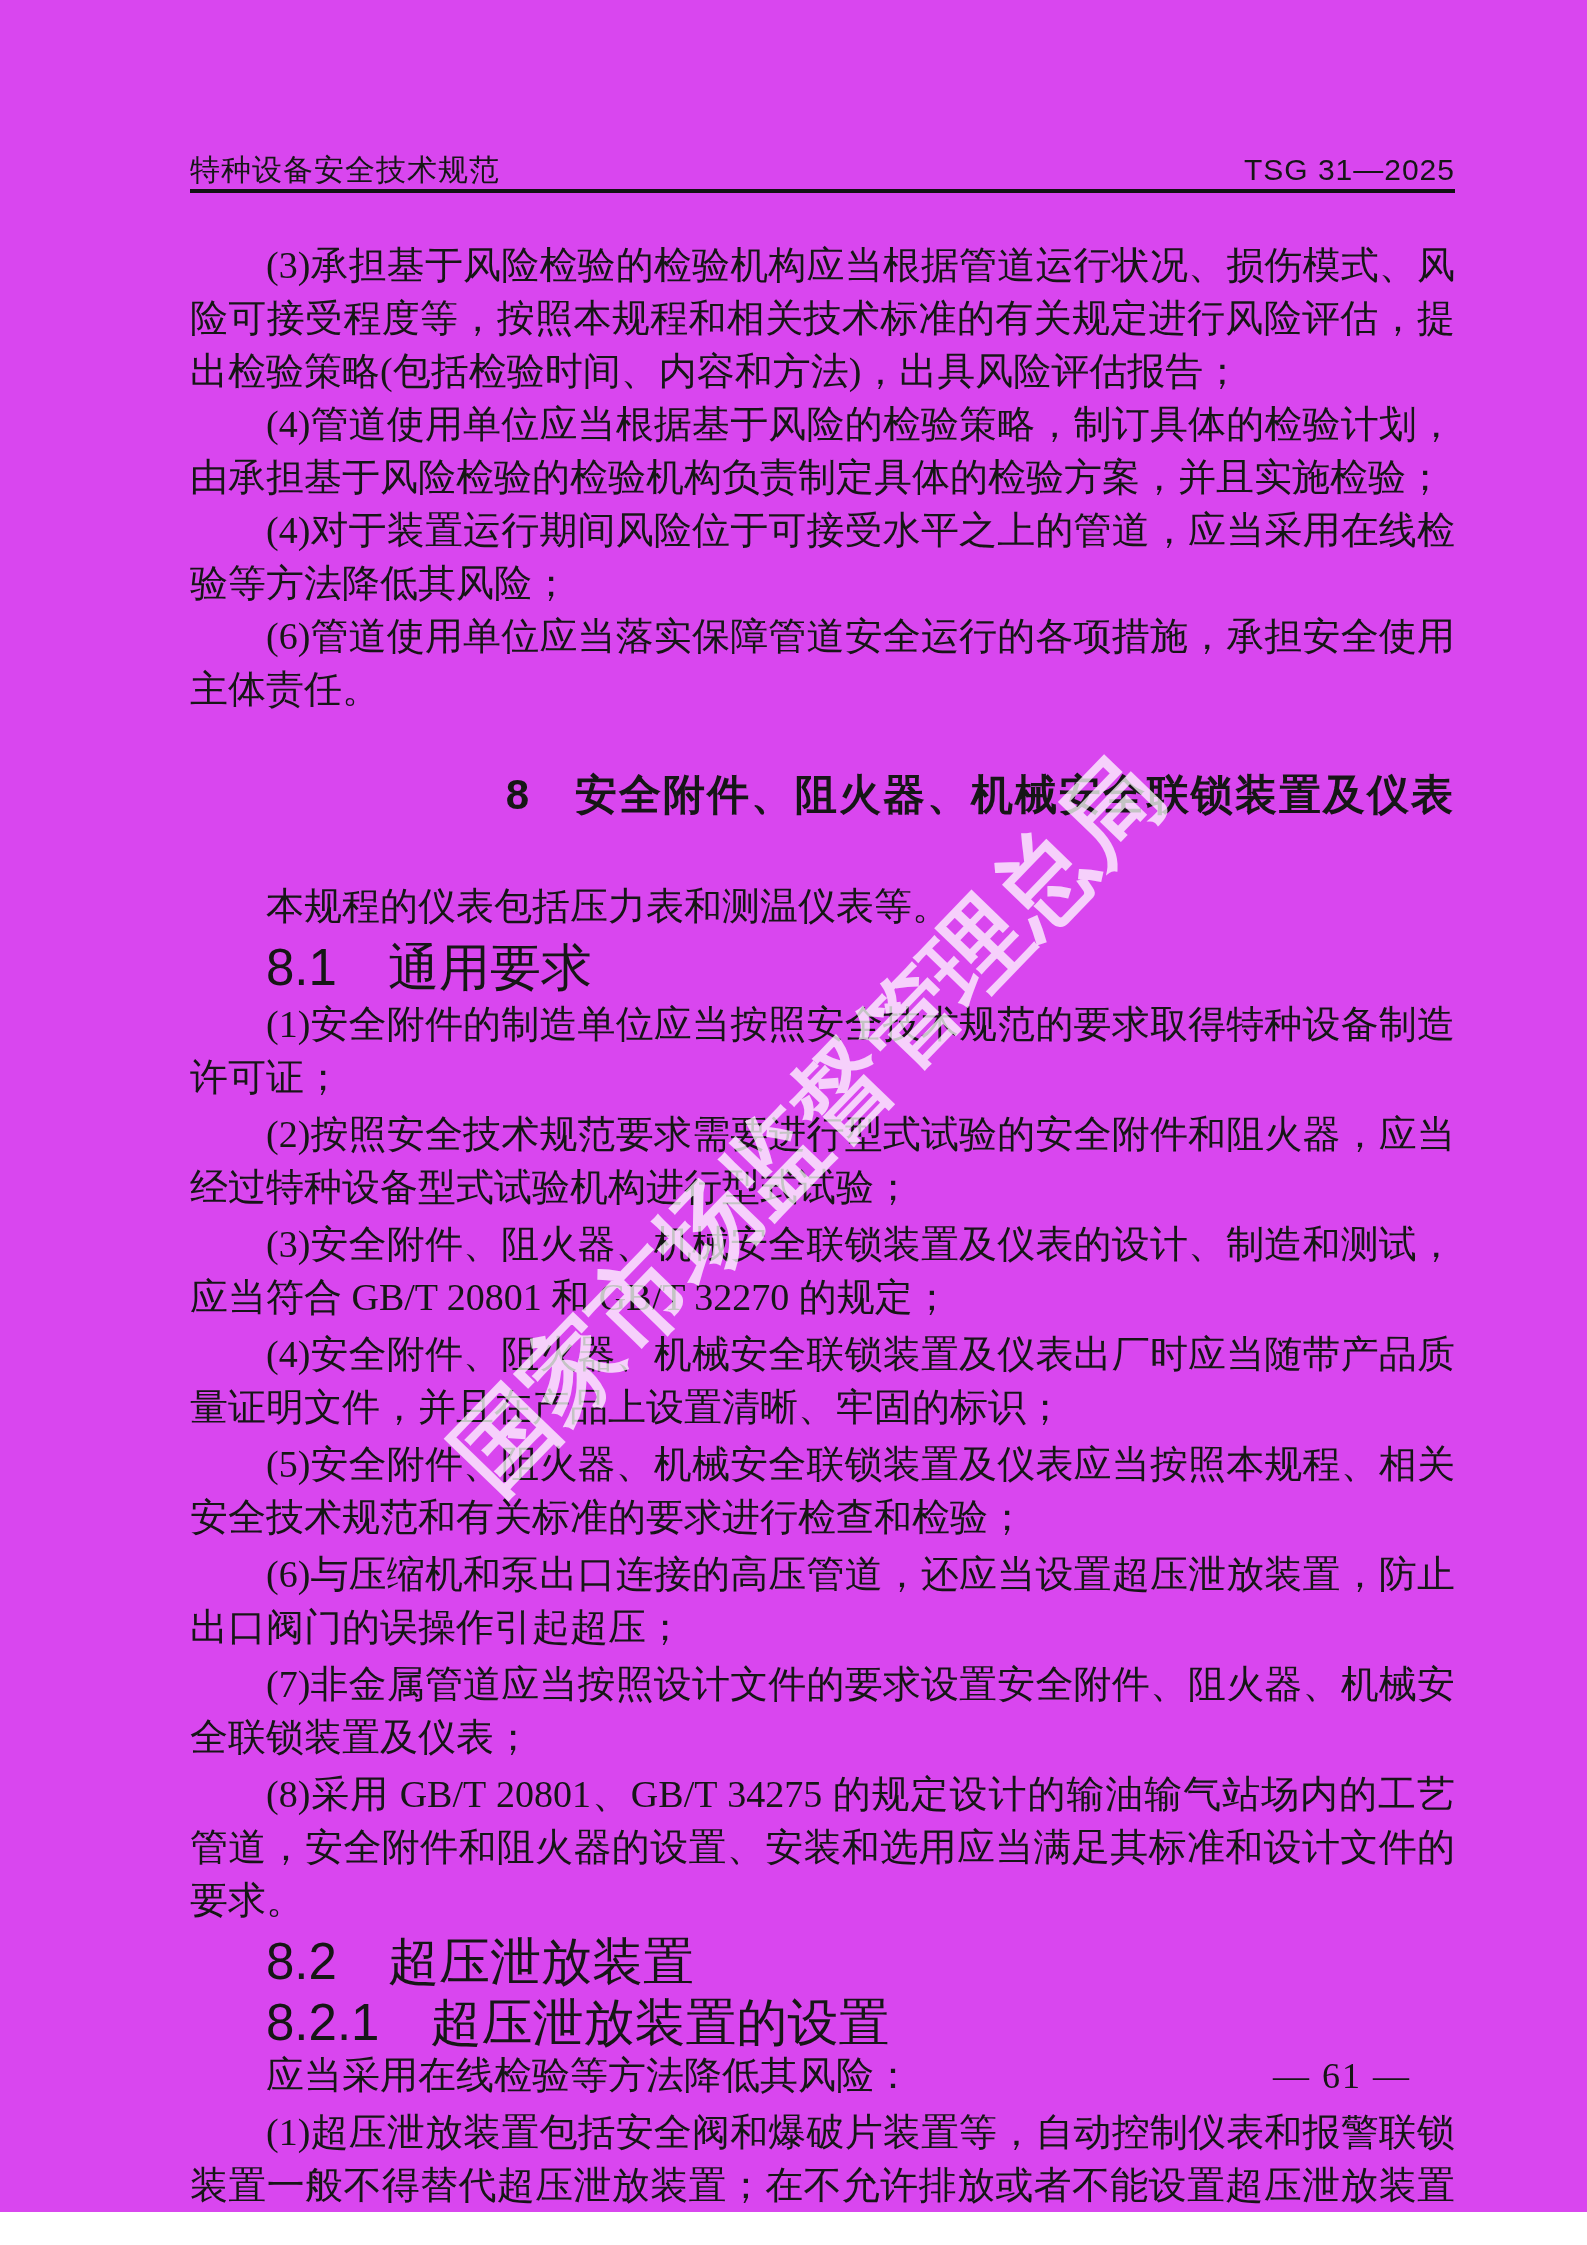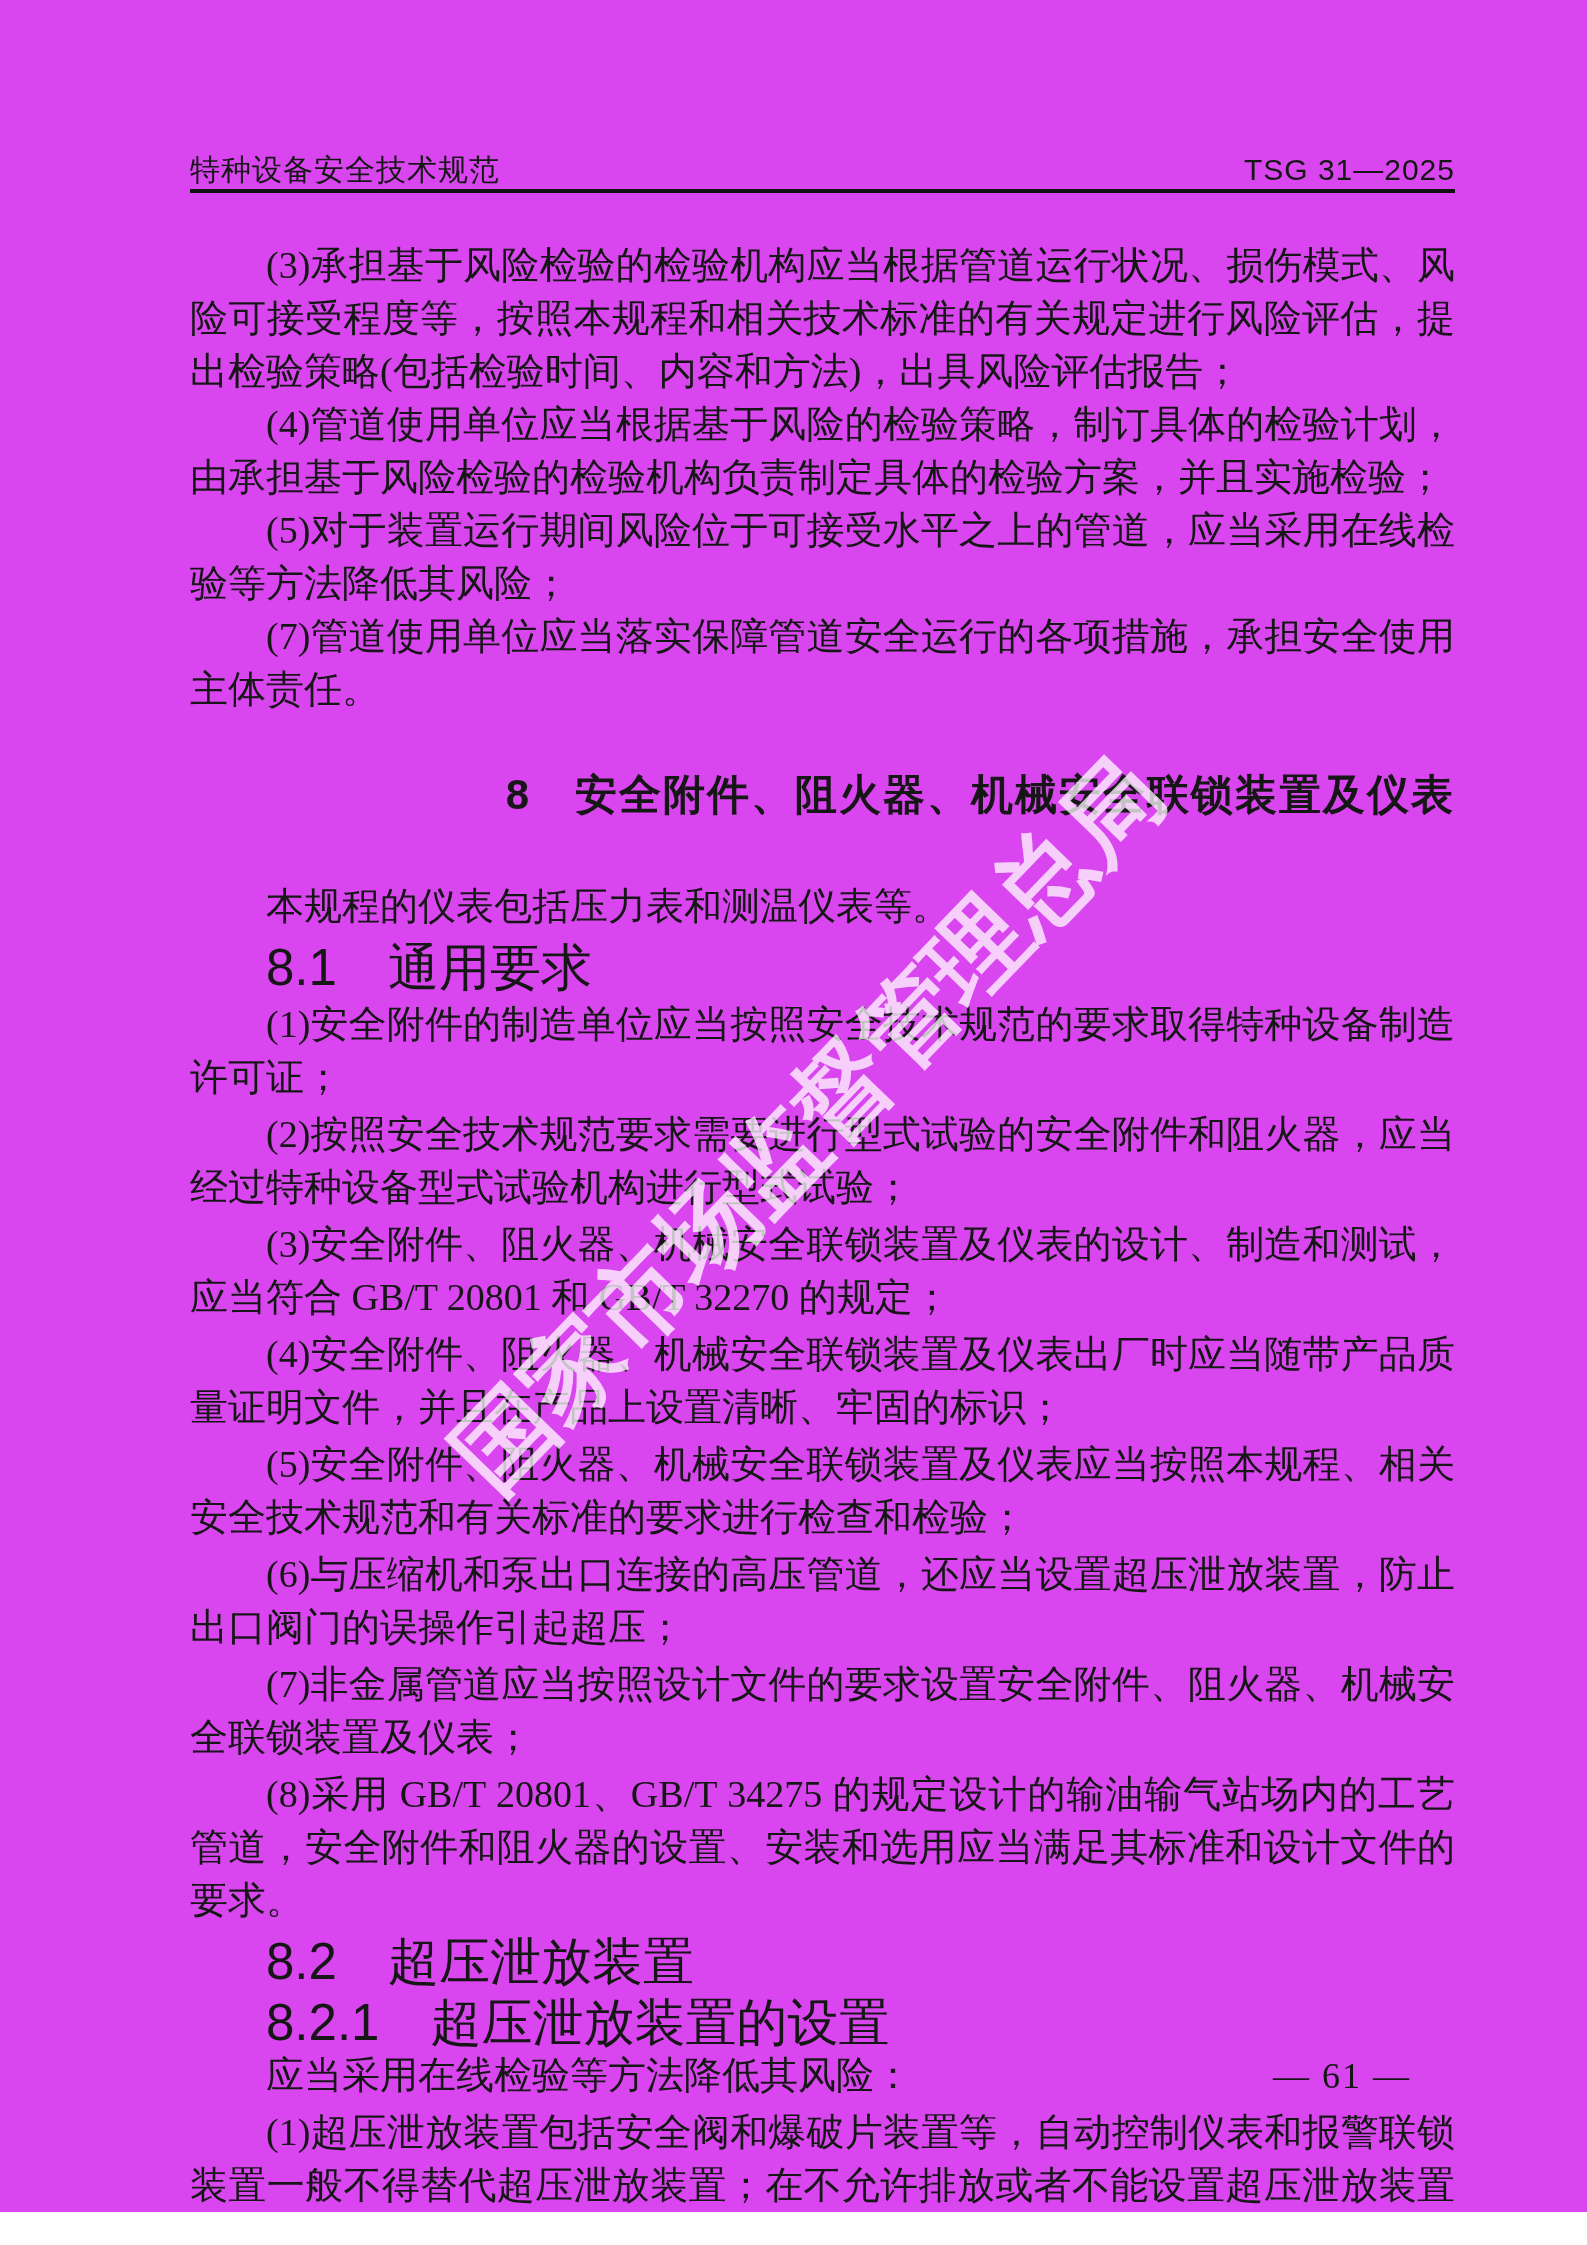--- a/index.html
+++ b/index.html
@@ -96,22 +96,22 @@
   <div class="page-header">
     <span>特种设备安全技术规范</span>
     <span>TSG 31—2025</span>
   </div>
 
   <div class="header-rule"></div>
 
   <div class="document-body">
       <div class="block-para">(3)承担基于风险检验的检验机构应当根据管道运行状况、损伤模式、风险可接受程度等，按照本规程和相关技术标准的有关规定进行风险评估，提出检验策略(包括检验时间、内容和方法)，出具风险评估报告；</div>
       <div class="block-para">(4)管道使用单位应当根据基于风险的检验策略，制订具体的检验计划，由承担基于风险检验的检验机构负责制定具体的检验方案，并且实施检验；</div>
-      <div class="block-para">(5)对于装置运行期间风险位于可接受水平之上的管道，应当采用在线检验等方法降低其风险；</div>
-      <div class="block-para">(7)管道使用单位应当落实保障管道安全运行的各项措施，承担安全使用主体责任。</div>
+      <div class="block-para">(4)对于装置运行期间风险位于可接受水平之上的管道，应当采用在线检验等方法降低其风险；</div>
+      <div class="block-para">(6)管道使用单位应当落实保障管道安全运行的各项措施，承担安全使用主体责任。</div>
       <div class="block-chapter">8　安全附件、阻火器、机械安全联锁装置及仪表</div>
       <div class="block-para">本规程的仪表包括压力表和测温仪表等。</div>
       <div class="block-section">8.1　通用要求</div>
       <div class="block-item">(1)安全附件的制造单位应当按照安全技术规范的要求取得特种设备制造许可证；</div>
       <div class="block-item">(2)按照安全技术规范要求需要进行型式试验的安全附件和阻火器，应当经过特种设备型式试验机构进行型式试验；</div>
       <div class="block-item">(3)安全附件、阻火器、机械安全联锁装置及仪表的设计、制造和测试，应当符合 GB/T 20801 和 GB/T 32270 的规定；</div>
       <div class="block-item">(4)安全附件、阻火器、机械安全联锁装置及仪表出厂时应当随带产品质量证明文件，并且在产品上设置清晰、牢固的标识；</div>
       <div class="block-item">(5)安全附件、阻火器、机械安全联锁装置及仪表应当按照本规程、相关安全技术规范和有关标准的要求进行检查和检验；</div>
       <div class="block-item">(6)与压缩机和泵出口连接的高压管道，还应当设置超压泄放装置，防止出口阀门的误操作引起超压；</div>
       <div class="block-item">(7)非金属管道应当按照设计文件的要求设置安全附件、阻火器、机械安全联锁装置及仪表；</div>

